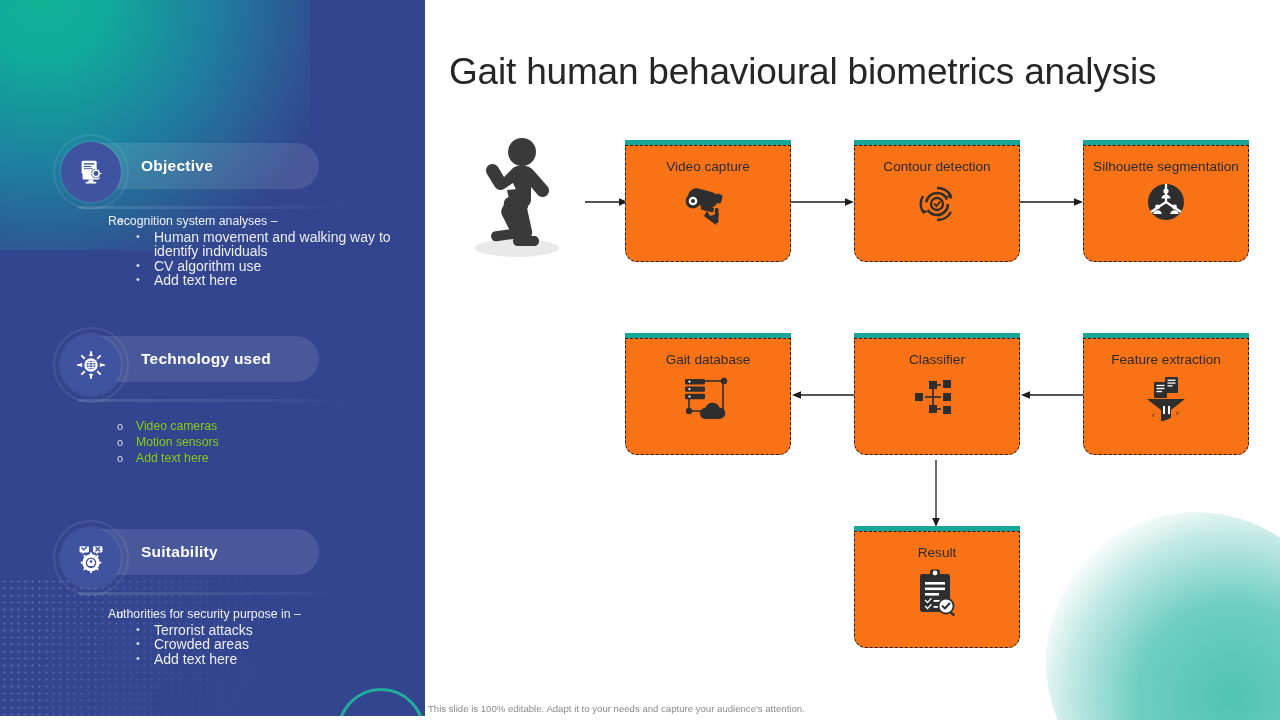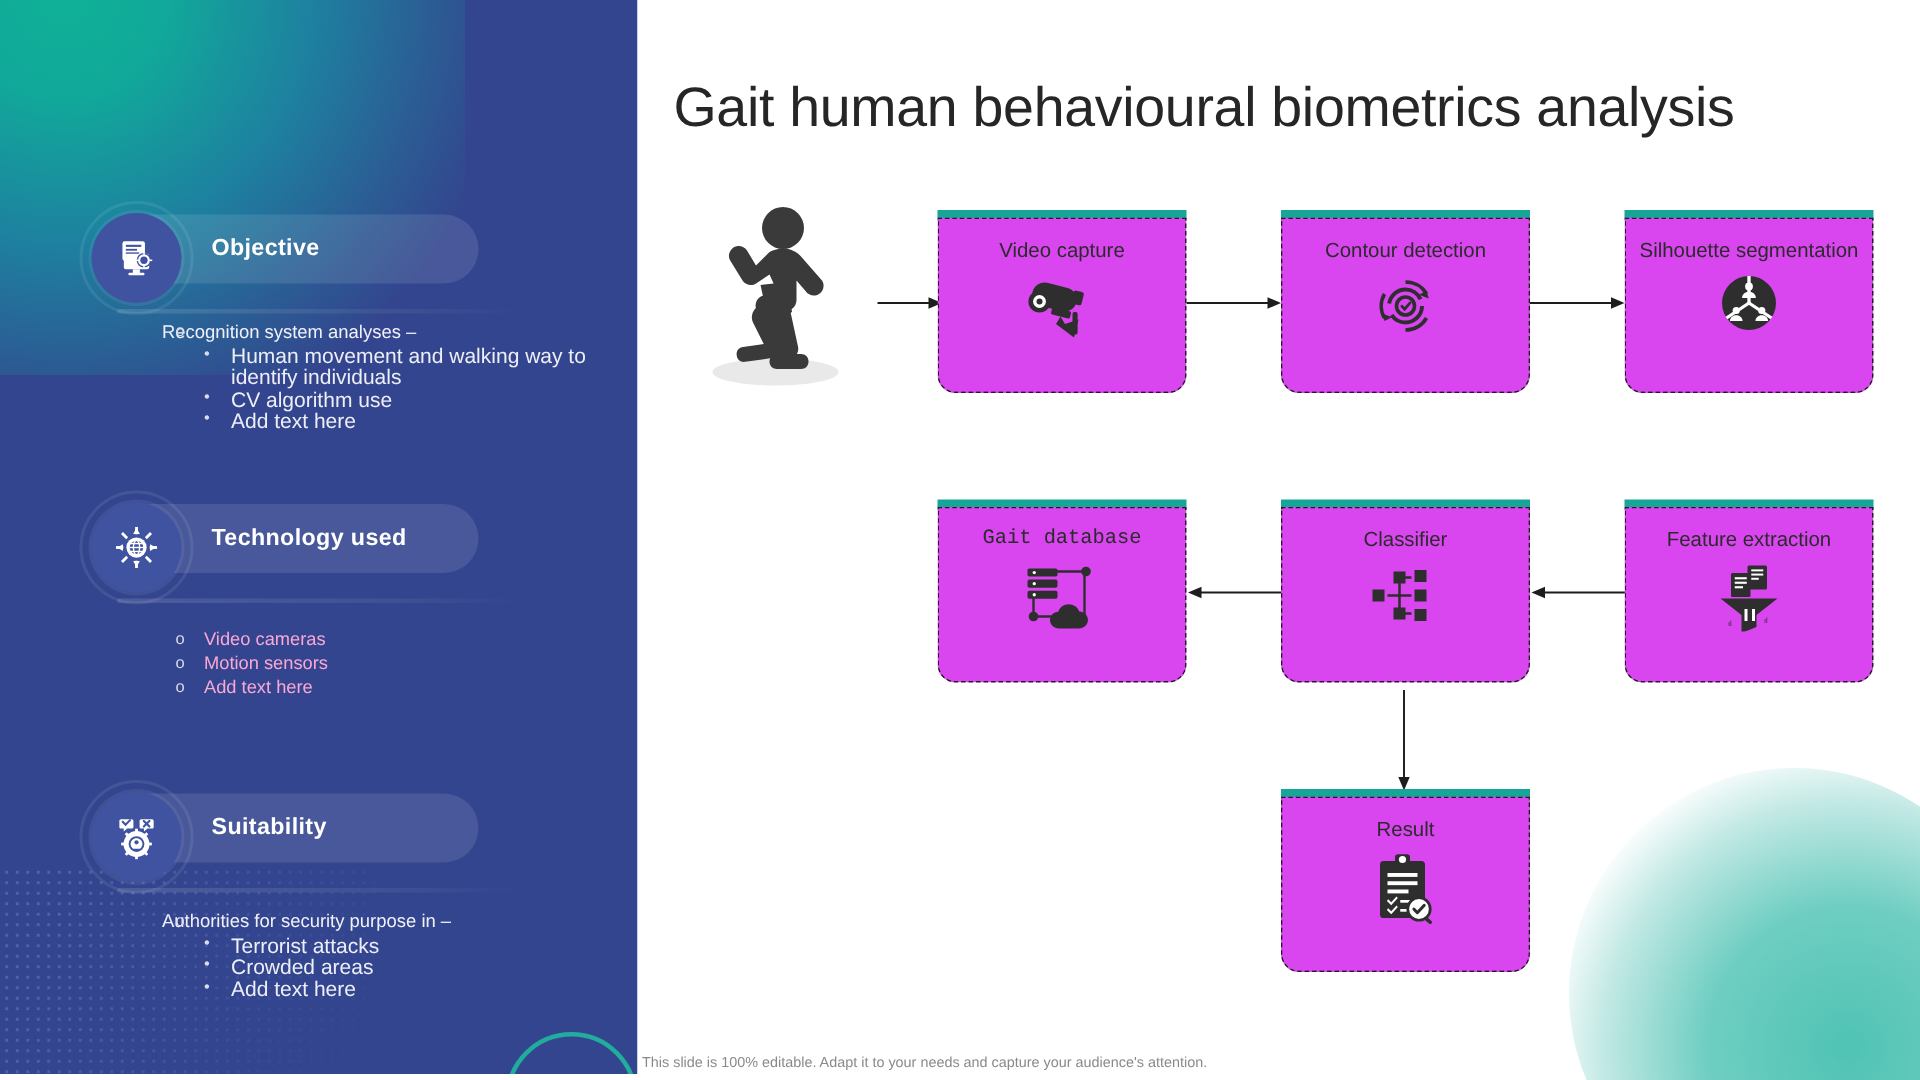--- a/index.html
+++ b/index.html
@@ -155,21 +155,21 @@
     left: 136px;
     top: -1px;
     font-size: 11px;
     color: #D9DCEC;
   }
   .b-flat {
     position: relative;
     padding-left: 136px;
     font-size: 12.2px;
     line-height: 16.2px;
-    color: #f9a8d4;
+    color: #84cc16;
   }
   .b-flat::before {
     content: "o";
     position: absolute;
     left: 117px;
     top: 0px;
     font-size: 11px;
     color: #D9DCEC;
   }
 
@@ -241,21 +241,21 @@
   }
   .node-body {
     position: absolute;
     left: 0;
     top: 5px;
     width: 166px;
     height: 117px;
     box-sizing: border-box;
     border: 1.4px dashed #1D1D1D;
     border-radius: 0 0 12px 12px;
-    background: #d946ef;
+    background: #f97316;
     display: flex;
     flex-direction: column;
     align-items: center;
   }
   .node-label {
     margin-top: 11px;
     font-size: 13.6px;
     line-height: 19px;
     color: #2B2B2B;
     text-align: center;
@@ -552,21 +552,21 @@
                 <circle cx="13.5" cy="25" r="2.4"></circle>
                 <path d="M13.5 28.2c2.4 0 4.2 1.7 4.2 3.8H9.3c0-2.1 1.8-3.8 4.2-3.8z"></path>
                 <circle cx="30.5" cy="25" r="2.4"></circle>
                 <path d="M30.5 28.2c2.4 0 4.2 1.7 4.2 3.8h-8.4c0-2.1 1.8-3.8 4.2-3.8z"></path>
               </g>
             </svg>
           </div>
         </div>
       </div>
 
-      <div class="node" style="left:200px; top:333px;font-family:Liberation Mono, monospace;">
+      <div class="node" style="left:200px; top:333px;">
         <div class="node-top"></div>
         <div class="node-body">
           <div class="node-label">Gait database</div>
           <div class="node-icon">
             <svg width="56" height="46" viewBox="0 0 56 46">
               <g stroke="#2E2E2E" stroke-width="1.6" fill="none">
                 <path d="M17 6h26"></path>
                   <path d="M43 6v30"></path>
                   <path d="M43 36H32"></path>
                 <path d="M9 23v13h12"></path>

